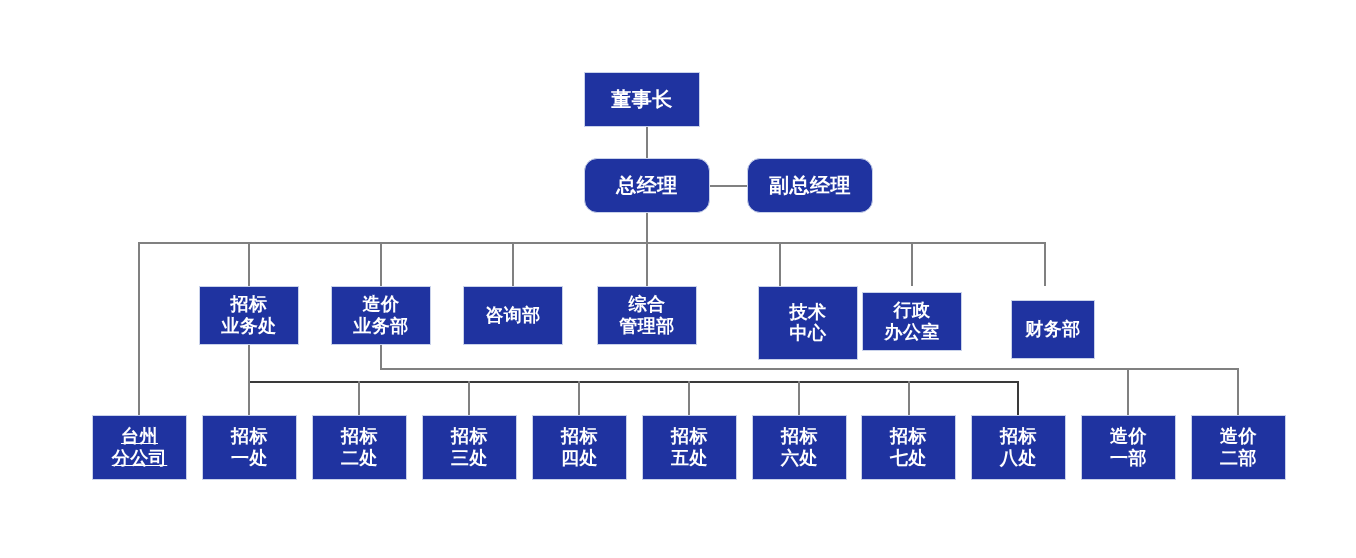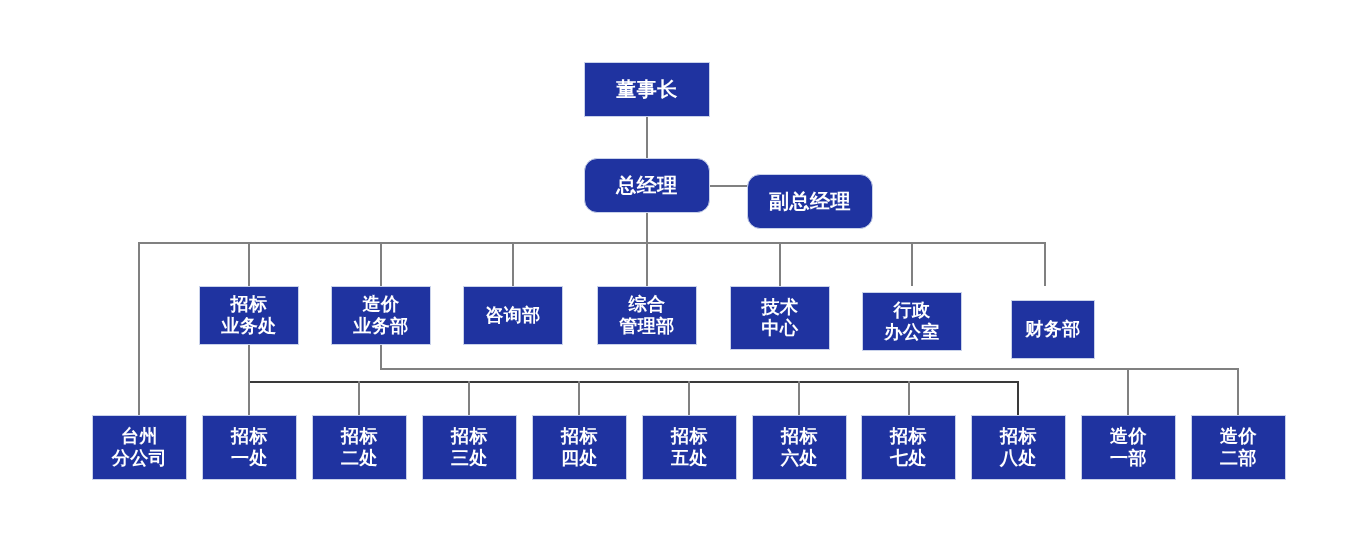--- a/index.html
+++ b/index.html
@@ -69,40 +69,40 @@
 
   <div class="ln" style="left:248px;top:381px;width:2px;height:34px;"></div>
   <div class="ln" style="left:358px;top:381px;width:2px;height:34px;"></div>
   <div class="ln" style="left:468px;top:381px;width:2px;height:34px;"></div>
   <div class="ln" style="left:578px;top:381px;width:2px;height:34px;"></div>
   <div class="ln" style="left:688px;top:381px;width:2px;height:34px;"></div>
   <div class="ln" style="left:798px;top:381px;width:2px;height:34px;"></div>
   <div class="ln" style="left:908px;top:381px;width:2px;height:34px;"></div>
   <div class="ln dark" style="left:1017px;top:381px;width:2px;height:34px;"></div>
 
-  <div class="node lvl1" style="left:584px;top:62px;width:126px;height:55px;">董事长</div>
+  <div class="node lvl1" style="left:584px;top:72px;width:116px;height:55px;">董事长</div>
 
   <div class="node lvl2" style="left:584px;top:158px;width:126px;height:55px;">总经理</div>
 
-  <div class="node lvl2" style="left:747px;top:174px;width:126px;height:55px;">副总经理</div>
+  <div class="node lvl2" style="left:747px;top:158px;width:126px;height:55px;">副总经理</div>
 
   <div class="node lvl3" style="left:199px;top:286px;width:100px;height:59px;">招标
 业务处</div>
   <div class="node lvl3" style="left:331px;top:286px;width:100px;height:59px;">造价
 业务部</div>
   <div class="node lvl3" style="left:597px;top:286px;width:100px;height:59px;">综合
 管理部</div>
   <div class="node lvl3" style="left:463px;top:286px;width:100px;height:59px;">咨询部</div>
-  <div class="node lvl3" style="left:730px;top:286px;width:100px;height:64px;">技术
+  <div class="node lvl3" style="left:758px;top:286px;width:100px;height:74px;">技术
 中心</div>
   <div class="node lvl3" style="left:862px;top:292px;width:100px;height:59px;">行政
 办公室</div>
   <div class="node lvl3" style="left:995px;top:300px;width:84px;height:59px;margin-left:16px;">财务部</div>
 
-  <div class="node lvl4" style="left:92px;top:415px;width:95px;height:65px;">台州
+  <div class="node lvl4" style="left:92px;top:415px;width:95px;height:65px;text-decoration:underline;">台州
 分公司</div>
   <div class="node lvl4" style="left:202px;top:415px;width:95px;height:65px;">招标
 一处</div>
   <div class="node lvl4" style="left:312px;top:415px;width:95px;height:65px;">招标
 二处</div>
   <div class="node lvl4" style="left:422px;top:415px;width:95px;height:65px;">招标
 三处</div>
   <div class="node lvl4" style="left:532px;top:415px;width:95px;height:65px;">招标
 四处</div>
   <div class="node lvl4" style="left:642px;top:415px;width:95px;height:65px;">招标

